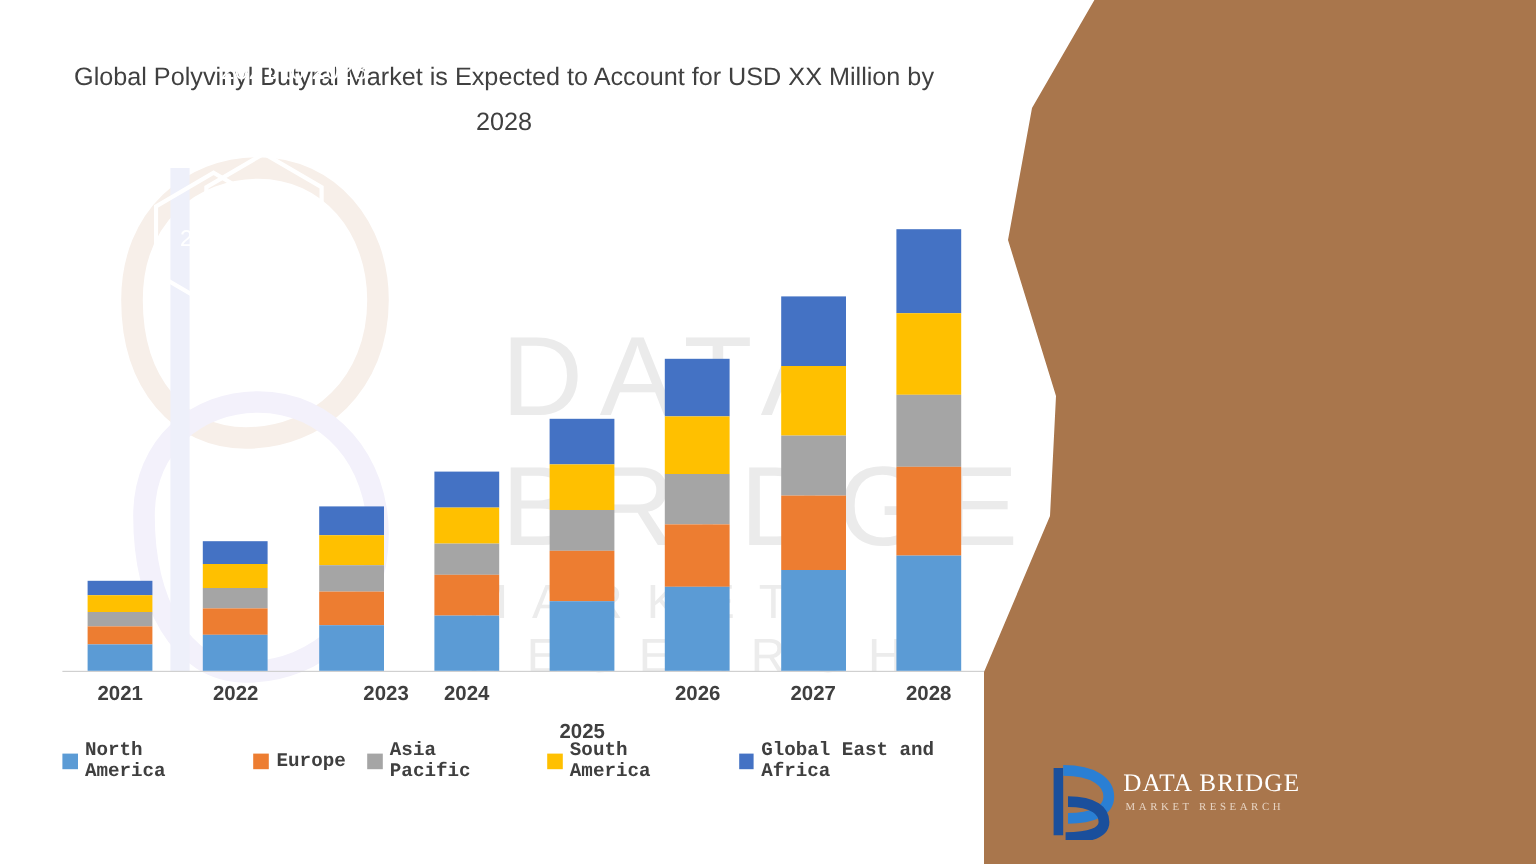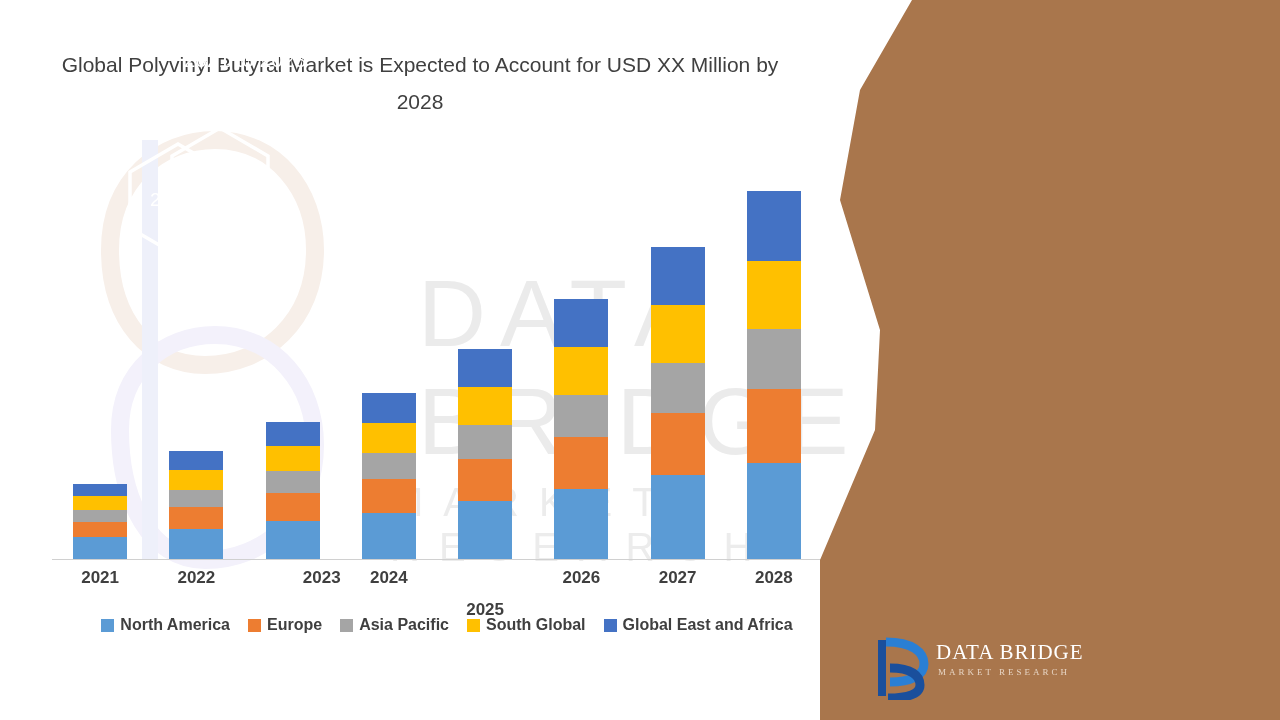--- a/index.html
+++ b/index.html
@@ -181,20 +181,21 @@
   }
   .legend-swatch {
     width: 13px;
     height: 13px;
     display: inline-block;
   }
   .legend-text {
     font-size: 16px;
     font-weight: bold;
     color: #3f3f3f;
+    font-family: Liberation Mono, monospace;
   }
 </style>
 </head>
 <body>
 
 <div id="page">
 
   <div id="watermark">
     <svg width="860" height="720" viewBox="0 0 860 720">
       <path d="M110 250 C110 180, 160 140, 215 140 C275 140, 315 190, 315 250 C315 320, 265 365, 205 365 C150 365, 110 320, 110 250 Z" fill="none" stroke="#f7efe9" stroke-width="18"></path>
@@ -287,21 +288,21 @@
       <div class="legend-item">
         <span class="legend-swatch" style="background: rgb(237, 125, 49);"></span>
         <span class="legend-text">Europe</span>
       </div>
       <div class="legend-item">
         <span class="legend-swatch" style="background: rgb(165, 165, 165);"></span>
         <span class="legend-text">Asia Pacific</span>
       </div>
       <div class="legend-item">
         <span class="legend-swatch" style="background: rgb(255, 192, 0);"></span>
-        <span class="legend-text">South Global</span>
+        <span class="legend-text">South America</span>
       </div>
       <div class="legend-item">
         <span class="legend-swatch" style="background: rgb(68, 114, 196);"></span>
         <span class="legend-text">Global East and Africa</span>
       </div>
     </div>
 
   <div id="right-panel"></div>
   <div id="right-title">Global Polyvinyl Butyral Market, By Regions, 2021 to 2028</div>
 

